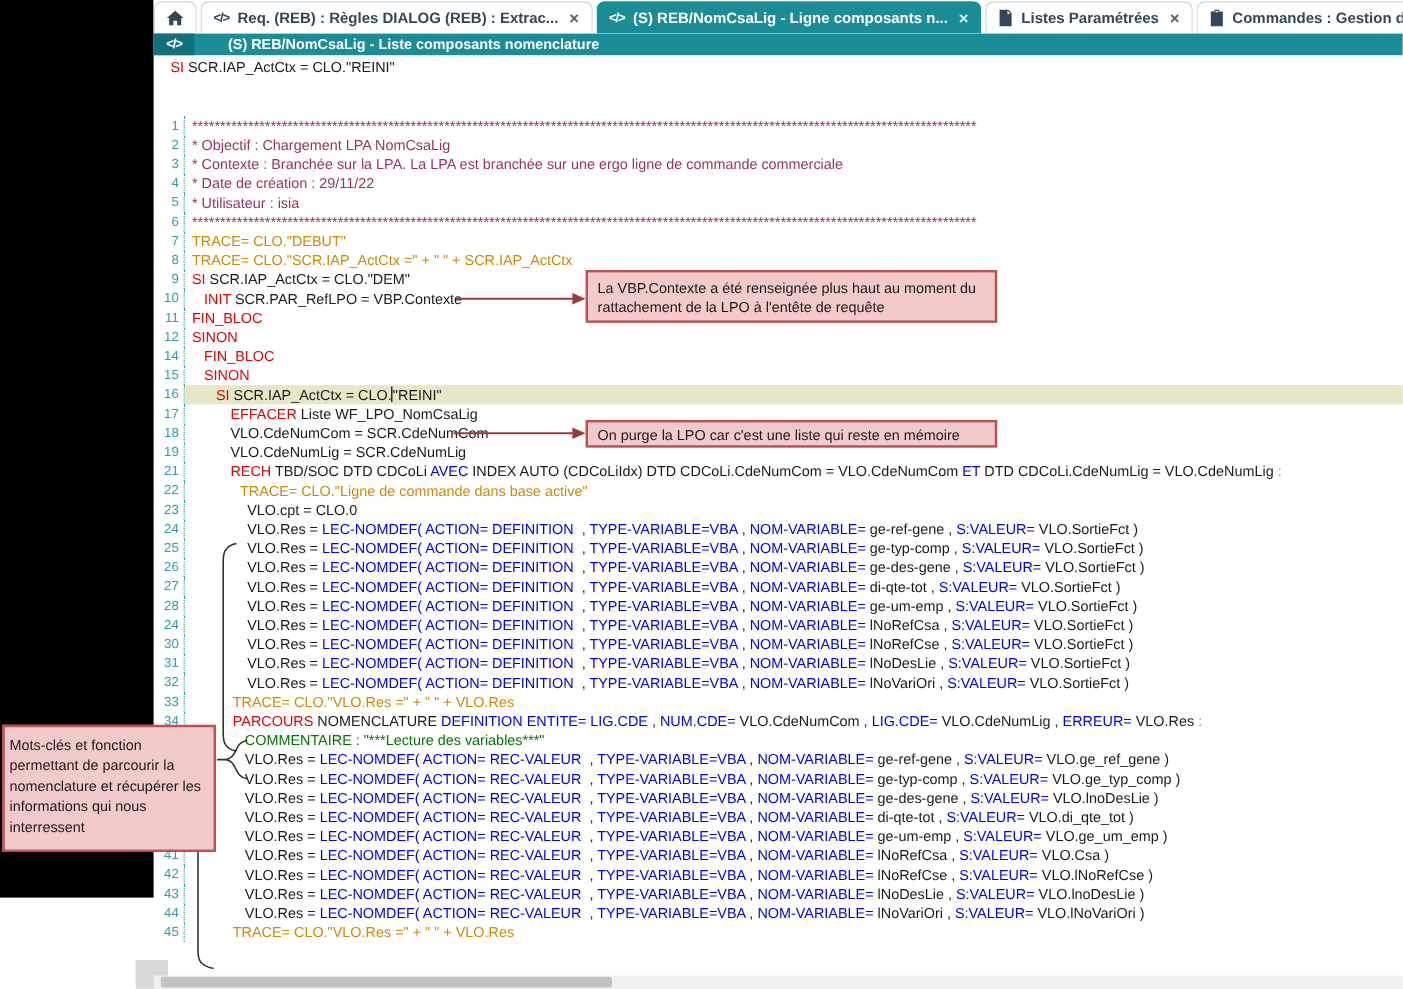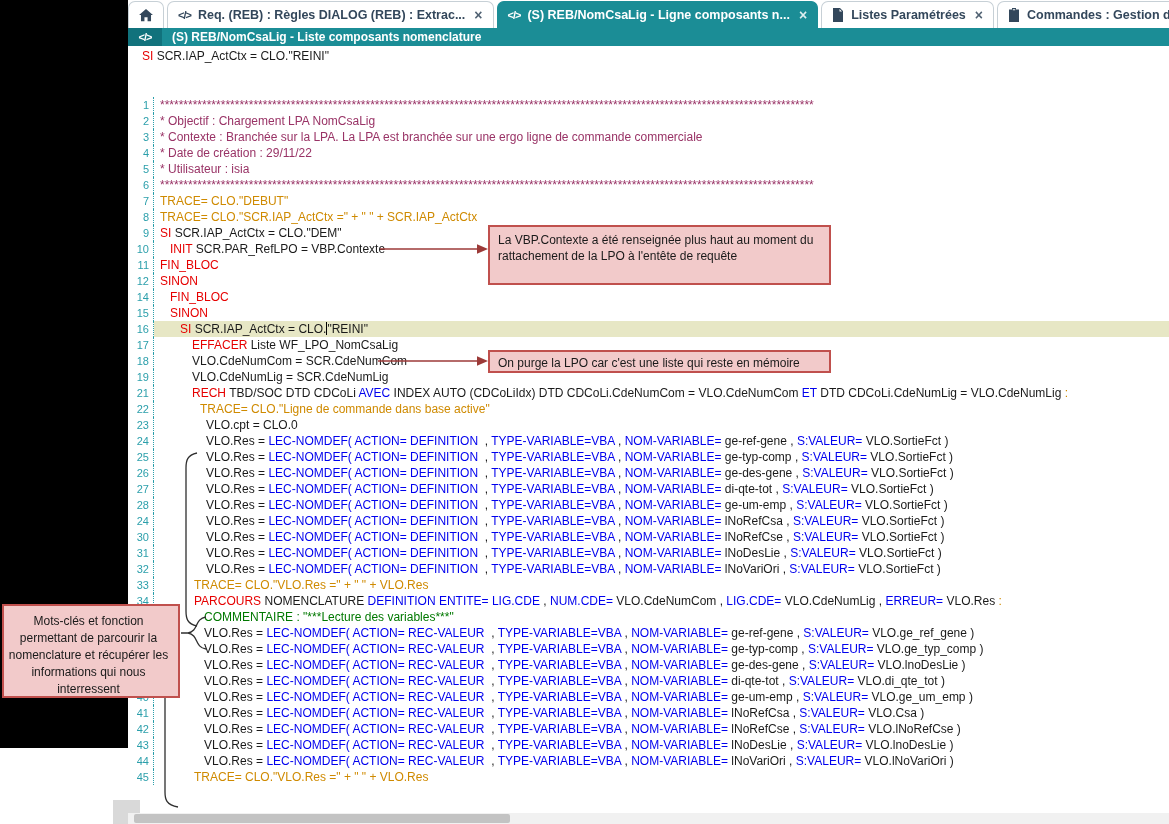--- a/index.html
+++ b/index.html
@@ -28,43 +28,43 @@
   .tab .ic{display:inline-flex;align-items:center;}
   .tab .ic svg{fill:currentColor;}
   .code-ic{font-size:11px;font-weight:700;letter-spacing:-1px;}
   .tab .close{font-size:14px;font-weight:700;opacity:.85;padding-left:2px;cursor:pointer;}
 
   
   .title-bar{position:absolute;left:128px;top:28px;right:0;height:18px;background:var(--teal);
     display:flex;align-items:center;color:#fff;font-size:12px;font-weight:600;}
   .title-bar .badge{width:34px;height:18px;background:var(--tealdark);display:flex;
     align-items:center;justify-content:center;}
-  .title-bar .lbl{padding-left:10px;}
+  .title-bar .lbl{padding-left:28px;}
 
   
   .context-line{position:absolute;left:142px;top:49px;font-size:12px;white-space:pre;}
 
   
   .code-area{position:absolute;left:128px;top:97px;right:0;}
   .code-row{display:flex;height:16px;line-height:16px;font-size:12px;}
   .code-row .ln{flex:0 0 26px;text-align:right;padding-right:4px;color:var(--lnum);
     font-size:11px;border-right:1px dotted var(--lnum);}
   .code-row .ct{flex:1 1 auto;white-space:pre;overflow:hidden;}
   .code-row.hl .ct{background:var(--hl);}
   .sk{color:var(--ink);} .sr{color:var(--red);} .sb{color:var(--blue);}
   .so{color:var(--orange);} .sp{color:var(--purple);} .sg{color:var(--green);}
   .scur{display:inline-block;width:0;border-left:1px solid #000;height:13px;vertical-align:-2px;}
 
   
   .ann-box{position:absolute;background:var(--annfill);border:2px solid var(--annborder);
     font-size:12px;color:#1a1a1a;line-height:16px;z-index:5;}
-  .ann-box.b1{left:488px;top:225px;width:343px;height:60px;padding:5px 8px 0 8px;}
+  .ann-box.b1{left:488px;top:225px;width:343px;height:44px;padding:5px 8px 0 8px;}
   .ann-box.b2{left:488px;top:350px;width:343px;height:23px;padding:3px 8px 0 8px;white-space:nowrap;overflow:hidden;}
-  .ann-box.bl{left:2px;top:604px;width:178px;height:94px;padding:7px 9px 0 4px;
-    text-align:center;line-height:17px;}
+  .ann-box.bl{left:2px;top:604px;width:178px;height:106px;padding:7px 9px 0 4px;
+    text-align:left;line-height:17px;}
 
   
   .overlay{position:absolute;left:0;top:0;width:1169px;height:824px;pointer-events:none;z-index:4;}
 
   
   .hscroll{position:absolute;left:128px;top:813px;right:0;height:11px;background:#f1f1f1;z-index:6;}
   .hscroll .thumb{position:absolute;left:6px;top:1px;width:376px;height:9px;background:#c3c3c3;border-radius:2px;}
 </style>
 </head>
 <body>

